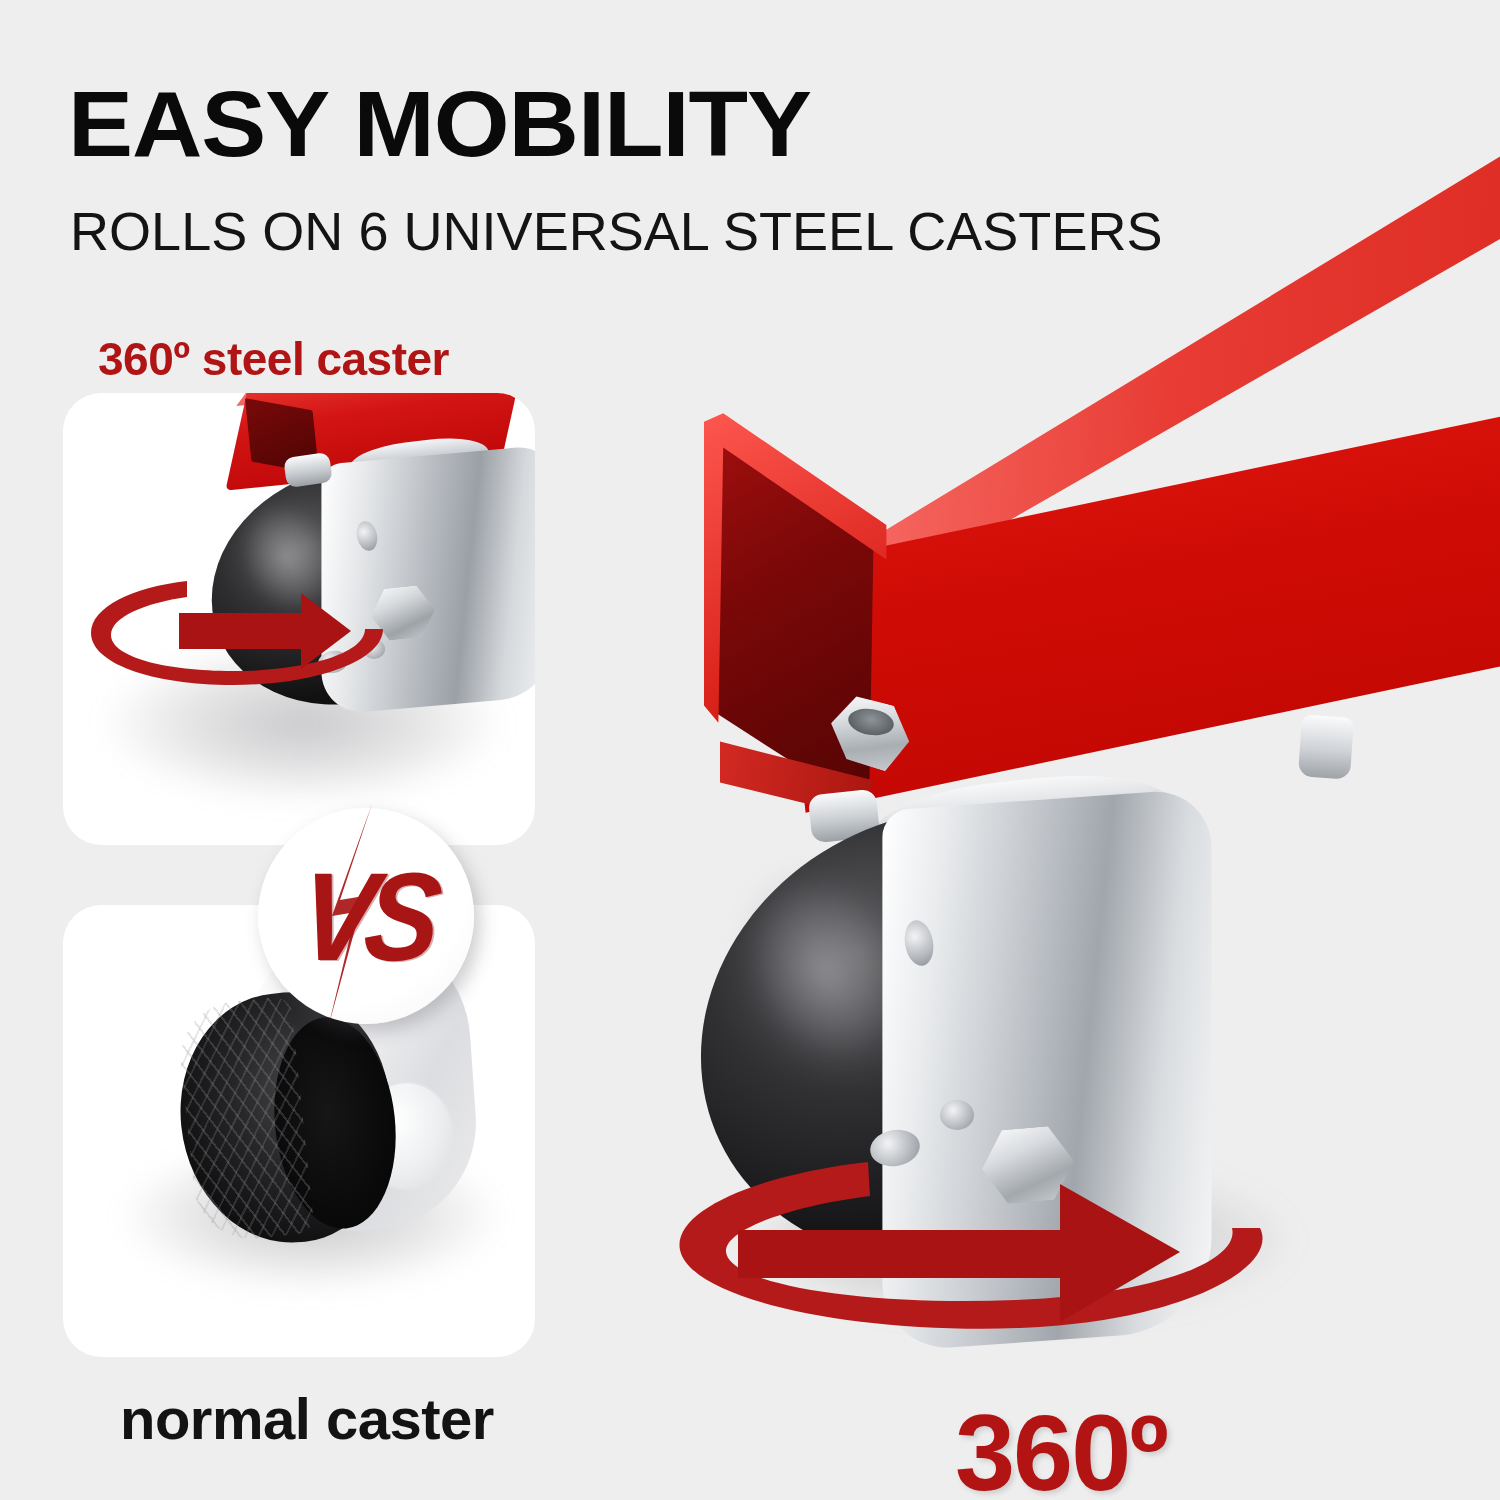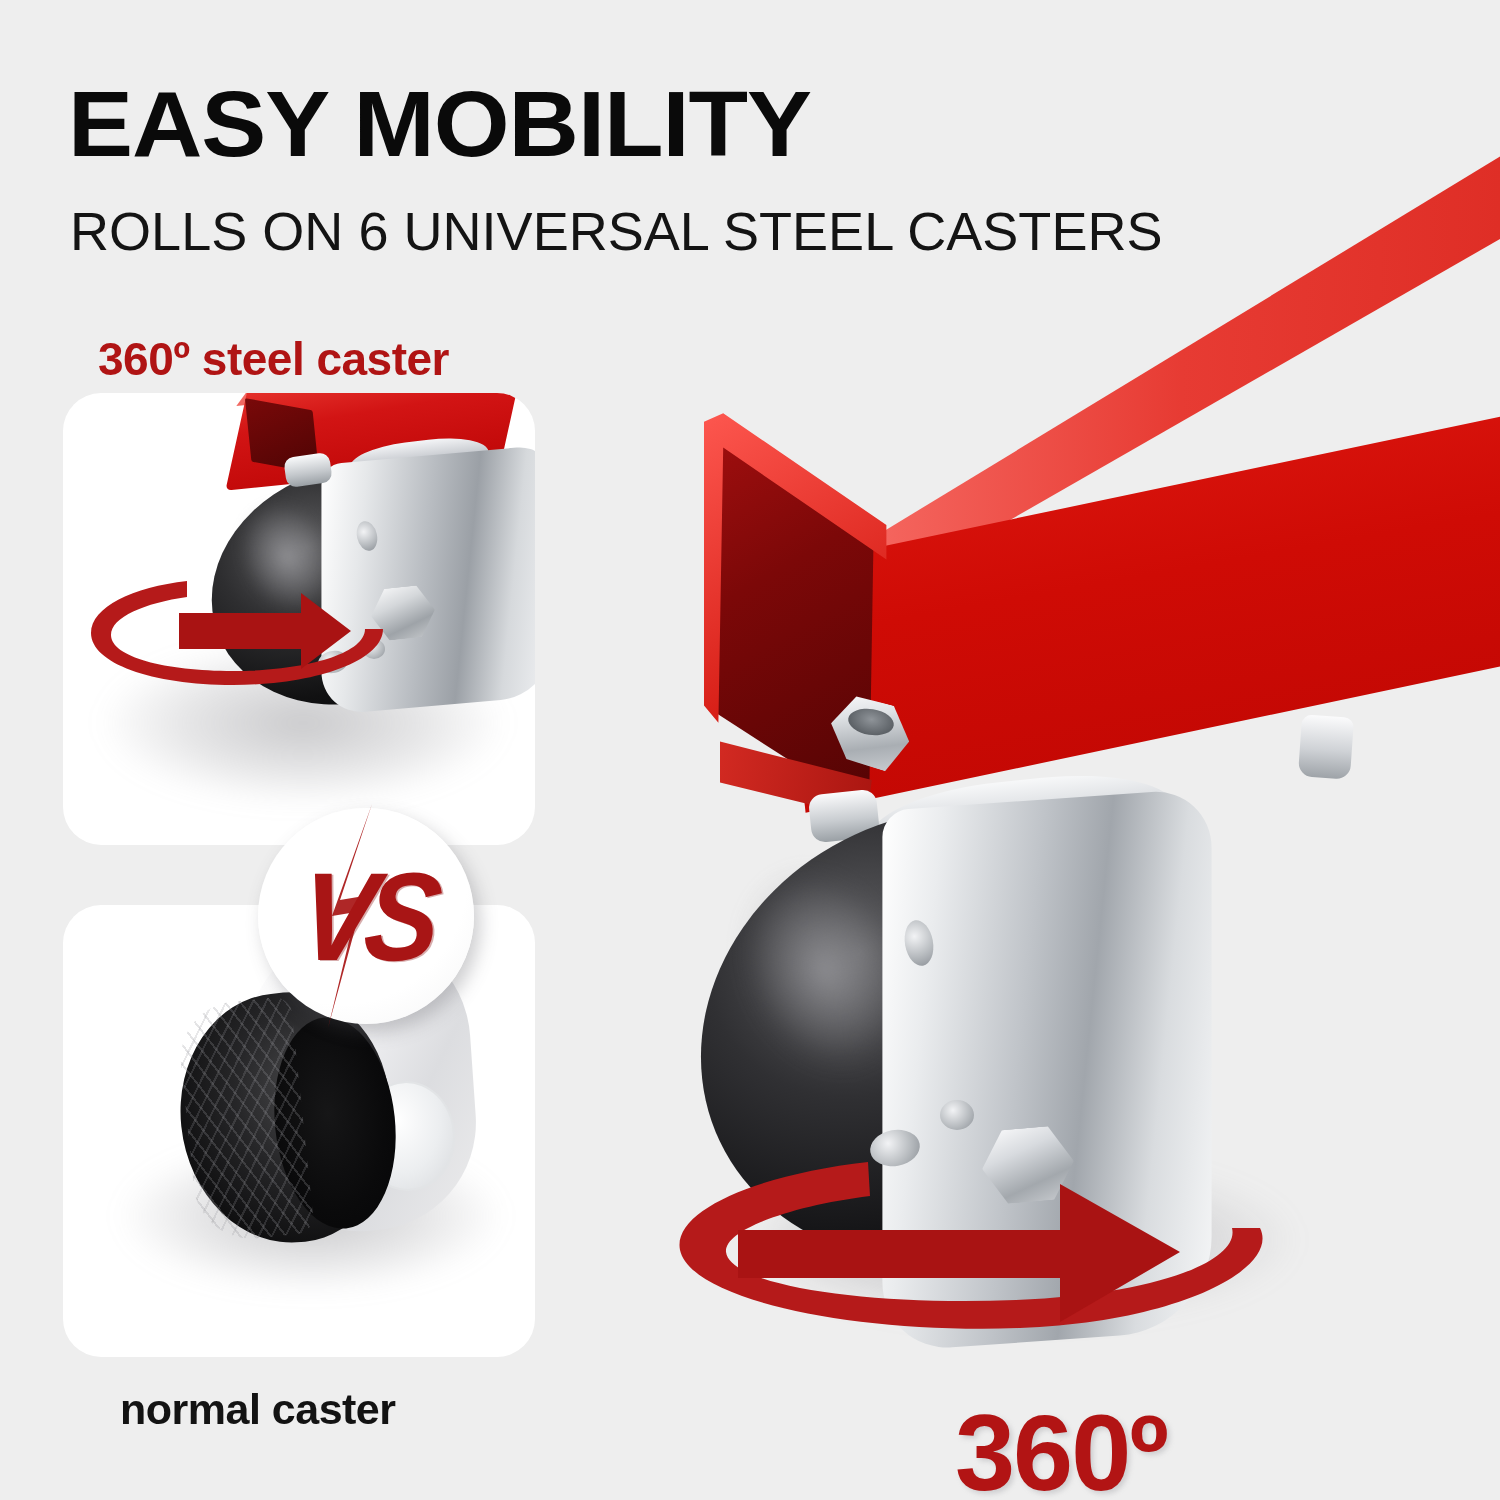--- a/index.html
+++ b/index.html
@@ -31,21 +31,21 @@
 
   
   #label-steel {
     position:absolute; left:98px; top:332px;
     font-size:46px; font-weight:bold;
     color:#B01414; white-space:nowrap;
     letter-spacing:-0.5px;
   }
   #label-normal {
     position:absolute; left:120px; top:1385px;
-    font-size:43px; font-weight:bold;
+    font-size:58px; font-weight:bold;
     color:#131313; white-space:nowrap;
     letter-spacing:-0.5px;
   }
 
   
   .card {
     position:absolute;
     background:#ffffff;
     border-radius:38px;
     overflow:hidden;

